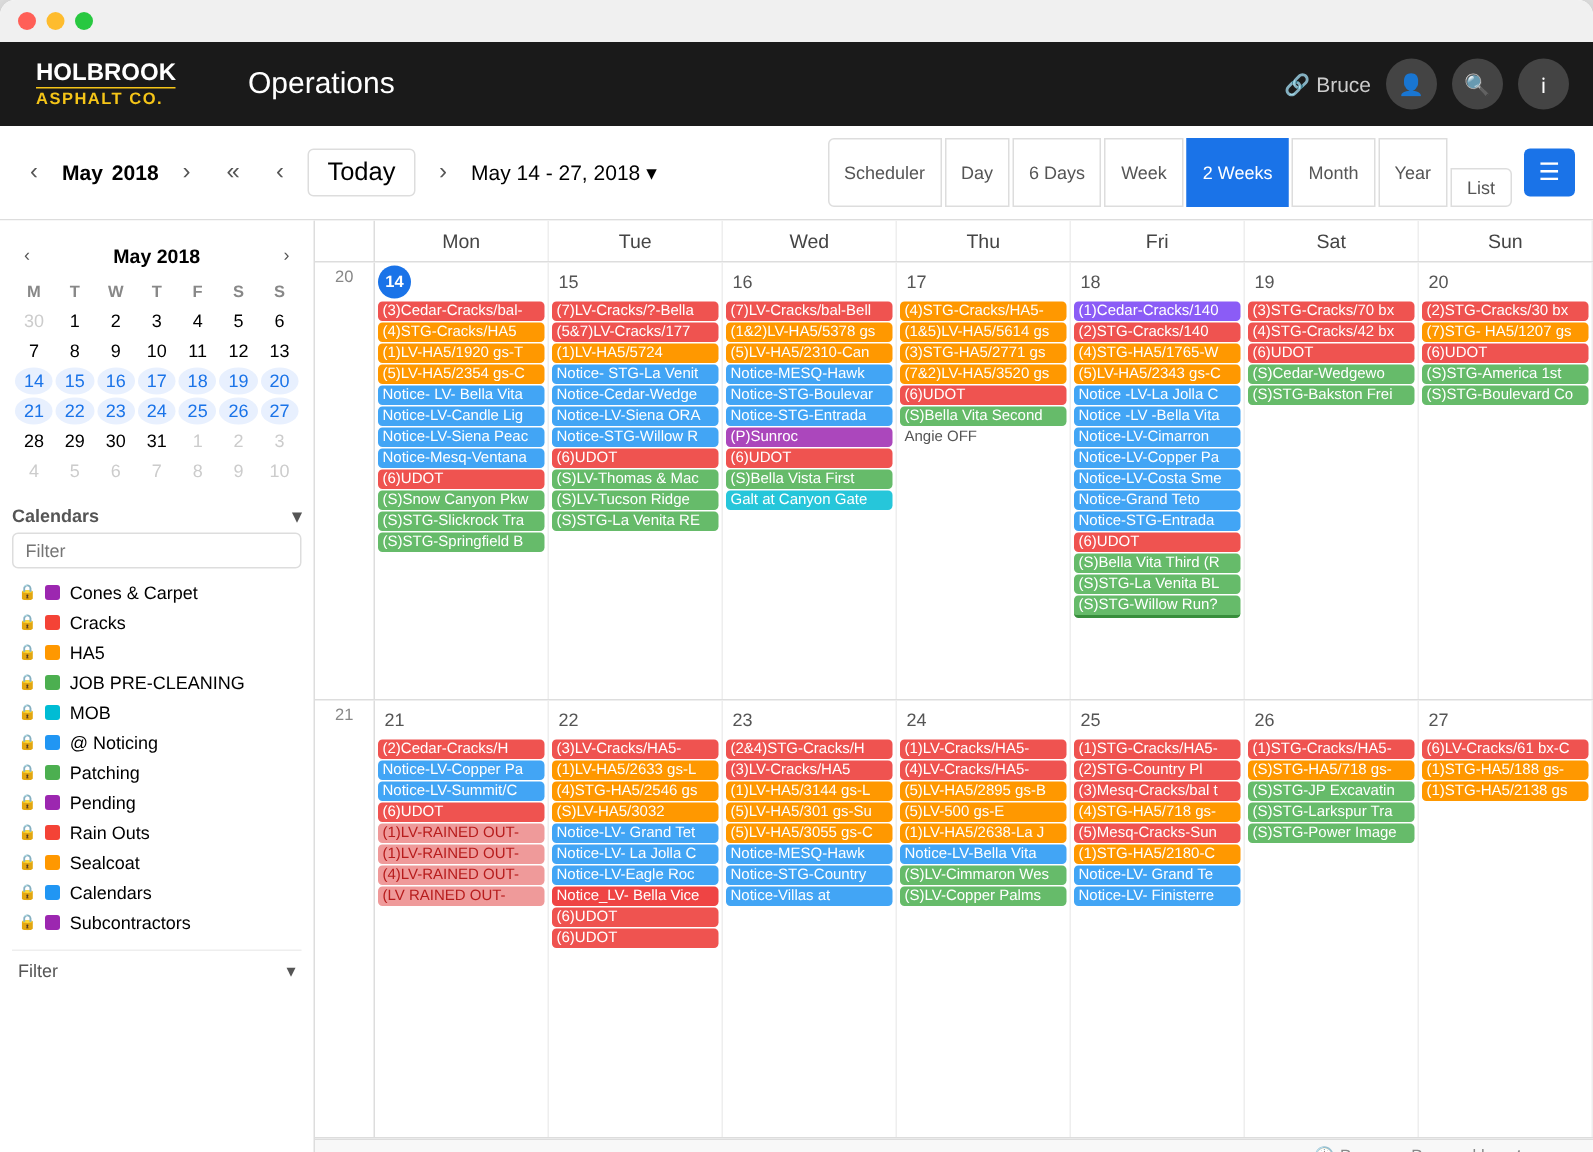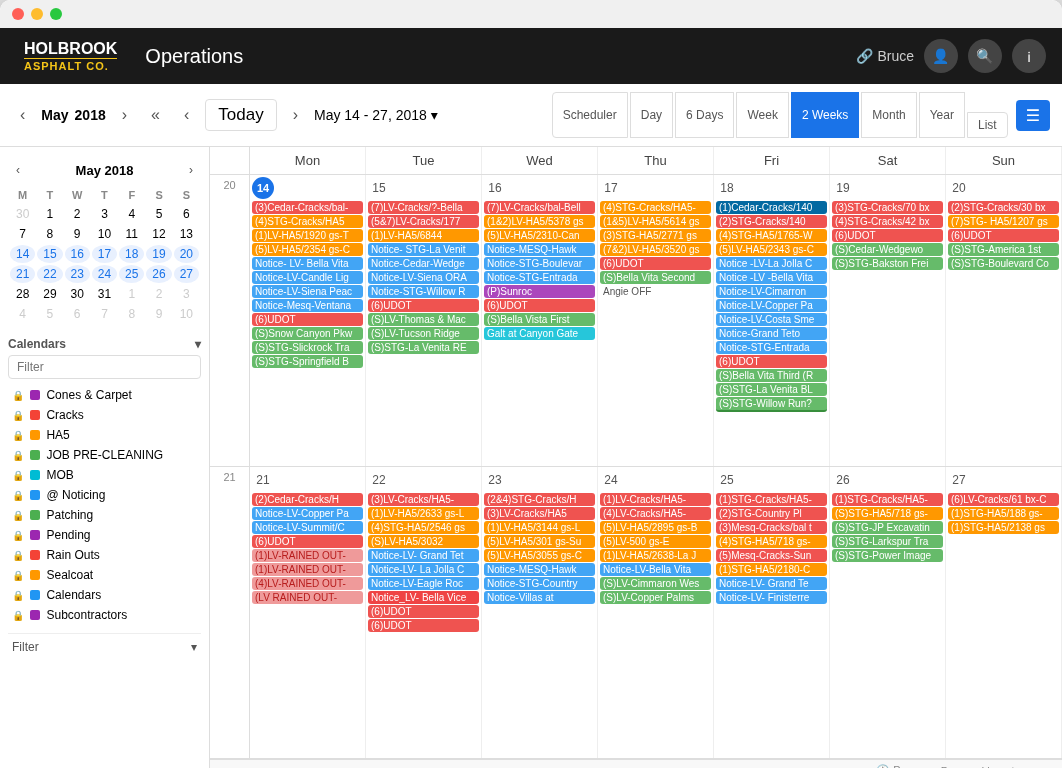--- a/index.html
+++ b/index.html
@@ -3,21 +3,21 @@
   <meta charset="utf-8">
   <style>
     * { box-sizing: border-box; margin: 0; padding: 0; }
     body { font-family: -apple-system, BlinkMacSystemFont, 'Segoe UI', sans-serif; background: #e8e8e8; display: flex; justify-content: center; align-items: center; min-height: 100vh; }
     .window { width: 1062px; min-height: 768px; background: #fff; border-radius: 10px; overflow: hidden; box-shadow: 0 4px 30px rgba(0,0,0,0.3); }
     .titlebar { background: #f0f0f0; height: 28px; display: flex; align-items: center; padding: 0 12px; gap: 7px; border-radius: 10px 10px 0 0; }
     .dot { width: 12px; height: 12px; border-radius: 50%; }
     .dot.red { background: #ff5f57; }
     .dot.yellow { background: #febc2e; }
     .dot.green { background: #28c840; }
-    .header { background: #1a1a1a; display: flex; align-items: center; padding: 0 16px; height: 56px; gap: 12px; }
+    .header { background: #1a1a1a; display: flex; align-items: center; padding: 0 16px; height: 56px; gap: 32px; }
     .logo { background: #1a1a1a; padding: 4px 8px; }
     .logo-text { color: #fff; font-weight: 900; font-size: 16px; line-height: 1.1; }
     .logo-sub { color: #f5c518; font-size: 11px; font-weight: 700; border-top: 1px solid #f5c518; padding-top: 1px; letter-spacing: 1px; }
     .header-title { color: #fff; font-size: 20px; font-weight: 400; margin-left: 8px; }
     .header-spacer { flex: 1; }
     .header-actions { display: flex; align-items: center; gap: 10px; }
     .header-user { color: #ccc; font-size: 14px; }
     .header-btn { width: 34px; height: 34px; border-radius: 50%; background: #444; border: none; cursor: pointer; display: flex; align-items: center; justify-content: center; color: #fff; font-size: 14px; }
     .toolbar { background: #fff; display: flex; align-items: center; padding: 8px 12px; border-bottom: 1px solid #ddd; gap: 8px; }
     .nav-btn { background: none; border: none; cursor: pointer; padding: 4px 8px; color: #555; font-size: 16px; }
@@ -298,21 +298,21 @@
             <div class="cal-event" style="background:#ef5350">(6)UDOT</div>
             <div class="cal-event" style="background:#66bb6a">(S)Snow Canyon Pkw</div>
             <div class="cal-event" style="background:#66bb6a">(S)STG-Slickrock Tra</div>
             <div class="cal-event" style="background:#66bb6a">(S)STG-Springfield B</div>
           </div>
 
           <div class="cal-day-cell">
             <div class="day-num">15</div>
             <div class="cal-event" style="background:#ef5350">(7)LV-Cracks/?-Bella</div>
             <div class="cal-event" style="background:#ef5350">(5&amp;7)LV-Cracks/177</div>
-            <div class="cal-event" style="background:#ff9800">(1)LV-HA5/6844</div>
+            <div class="cal-event" style="background:#ff9800">(1)LV-HA5/5724</div>
             <div class="cal-event" style="background:#42a5f5">Notice- STG-La Venit</div>
             <div class="cal-event" style="background:#42a5f5">Notice-Cedar-Wedge</div>
             <div class="cal-event" style="background:#42a5f5">Notice-LV-Siena ORA</div>
             <div class="cal-event" style="background:#42a5f5">Notice-STG-Willow R</div>
             <div class="cal-event" style="background:#ef5350">(6)UDOT</div>
             <div class="cal-event" style="background:#66bb6a">(S)LV-Thomas &amp; Mac</div>
             <div class="cal-event" style="background:#66bb6a">(S)LV-Tucson Ridge</div>
             <div class="cal-event" style="background:#66bb6a">(S)STG-La Venita RE</div>
           </div>
 
@@ -336,21 +336,21 @@
             <div class="cal-event" style="background:#ff9800">(1&amp;5)LV-HA5/5614 gs</div>
             <div class="cal-event" style="background:#ff9800">(3)STG-HA5/2771 gs</div>
             <div class="cal-event" style="background:#ff9800">(7&amp;2)LV-HA5/3520 gs</div>
             <div class="cal-event" style="background:#ef5350">(6)UDOT</div>
             <div class="cal-event" style="background:#66bb6a">(S)Bella Vita Second</div>
             <div style="font-size:10px;padding:1px 3px;color:#555;font-weight:500">Angie OFF</div>
           </div>
 
           <div class="cal-day-cell">
             <div class="day-num">18</div>
-            <div class="cal-event" style="background:#0369a1">(1)Cedar-Cracks/140</div>
+            <div class="cal-event" style="background:#8b5cf6">(1)Cedar-Cracks/140</div>
             <div class="cal-event" style="background:#ef5350">(2)STG-Cracks/140</div>
             <div class="cal-event" style="background:#ff9800">(4)STG-HA5/1765-W</div>
             <div class="cal-event" style="background:#ff9800">(5)LV-HA5/2343 gs-C</div>
             <div class="cal-event" style="background:#42a5f5">Notice -LV-La Jolla C</div>
             <div class="cal-event" style="background:#42a5f5">Notice -LV -Bella Vita</div>
             <div class="cal-event" style="background:#42a5f5">Notice-LV-Cimarron</div>
             <div class="cal-event" style="background:#42a5f5">Notice-LV-Copper Pa</div>
             <div class="cal-event" style="background:#42a5f5">Notice-LV-Costa Sme</div>
             <div class="cal-event" style="background:#42a5f5">Notice-Grand Teto</div>
             <div class="cal-event" style="background:#42a5f5">Notice-STG-Entrada</div>

